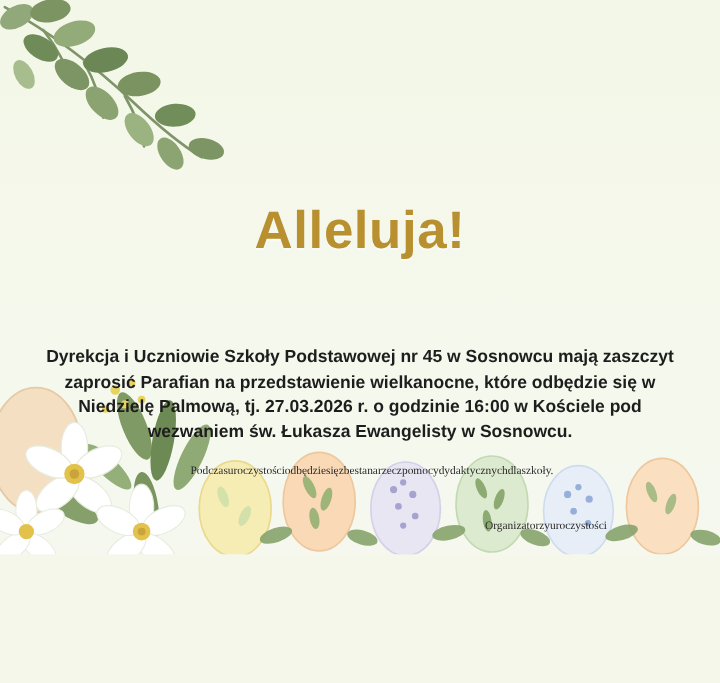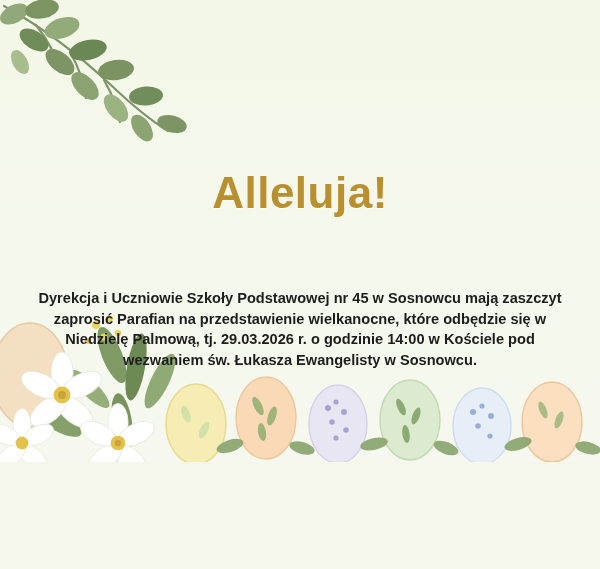--- a/index.html
+++ b/index.html
@@ -237,19 +237,21 @@
         <ellipse cx="214" cy="92" rx="14" ry="6" transform="rotate(-12 214 92)"></ellipse>
         <ellipse cx="286" cy="96" rx="13" ry="6" transform="rotate(20 286 96)"></ellipse>
         <ellipse cx="358" cy="92" rx="14" ry="6" transform="rotate(-16 358 92)"></ellipse>
         <ellipse cx="428" cy="96" rx="13" ry="6" transform="rotate(14 428 96)"></ellipse>
       </g>
     </svg>
   </div>
 
   <div class="headline">Alleluja!</div>
 
-  <div class="invite">Dyrekcja i Uczniowie Szkoły Podstawowej nr 45 w Sosnowcu mają zaszczyt zaprosić Parafian na przedstawienie wielkanocne, które odbędzie się w Niedzielę Palmową, tj. 29.03.2026 r. o godzinie 14:00 w Kościele pod wezwaniem św. Łukasza Ewangelisty w Sosnowcu.</div>
+  <div class="invite">Dyrekcja i Uczniowie Szkoły Podstawowej nr 45 w Sosnowcu mają zaszczyt zaprosić Parafian na przedstawienie wielkanocne, które odbędzie się w Niedzielę Palmową, tj. 27.03.2026 r. o godzinie 16:00 w Kościele pod wezwaniem św. Łukasza Ewangelisty w Sosnowcu.</div>
 
   <div class="fineprint">
-  </div>
-
+    <div>Podczasuroczystościodbędziesięzbestanarzeczpomocydydaktycznychdlaszkoły.</div>
+  </div>
+
+  <div class="signature">Organizatorzyuroczystości</div>
 
 </div>
 
 </body></html>

